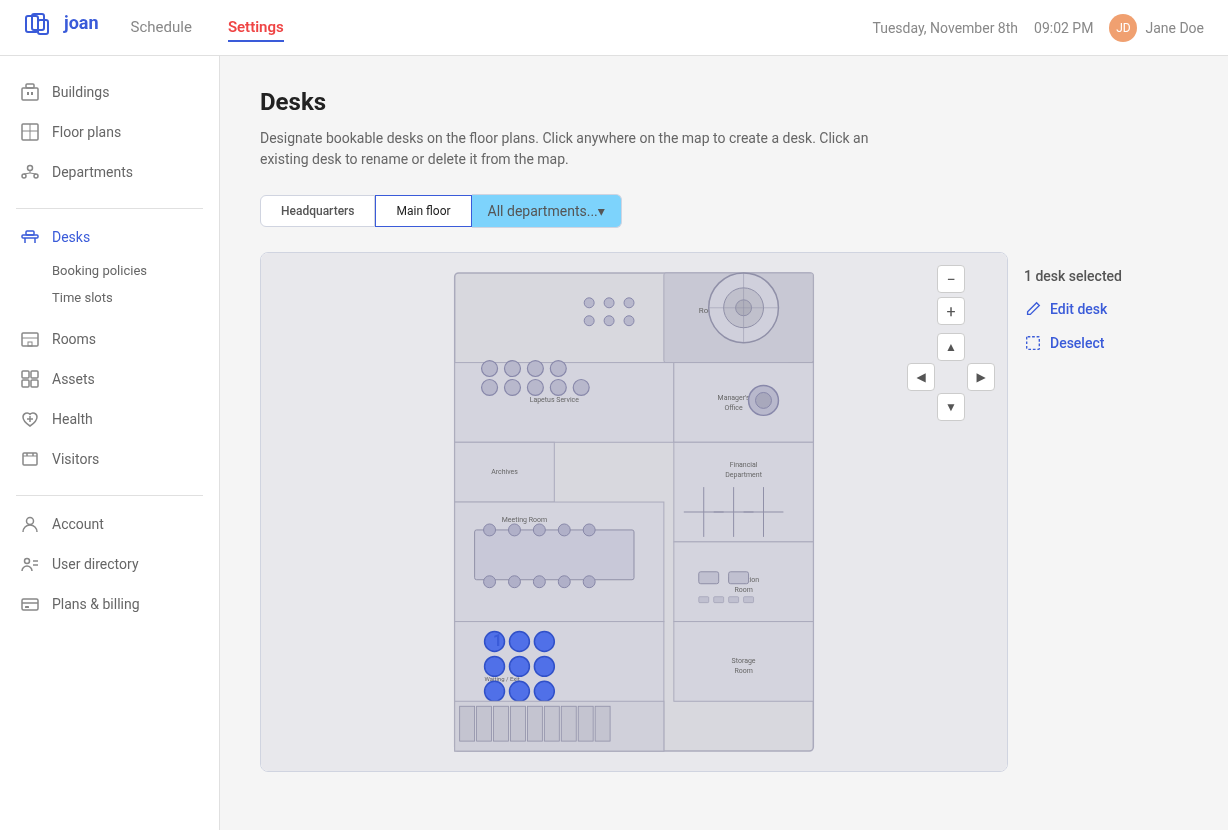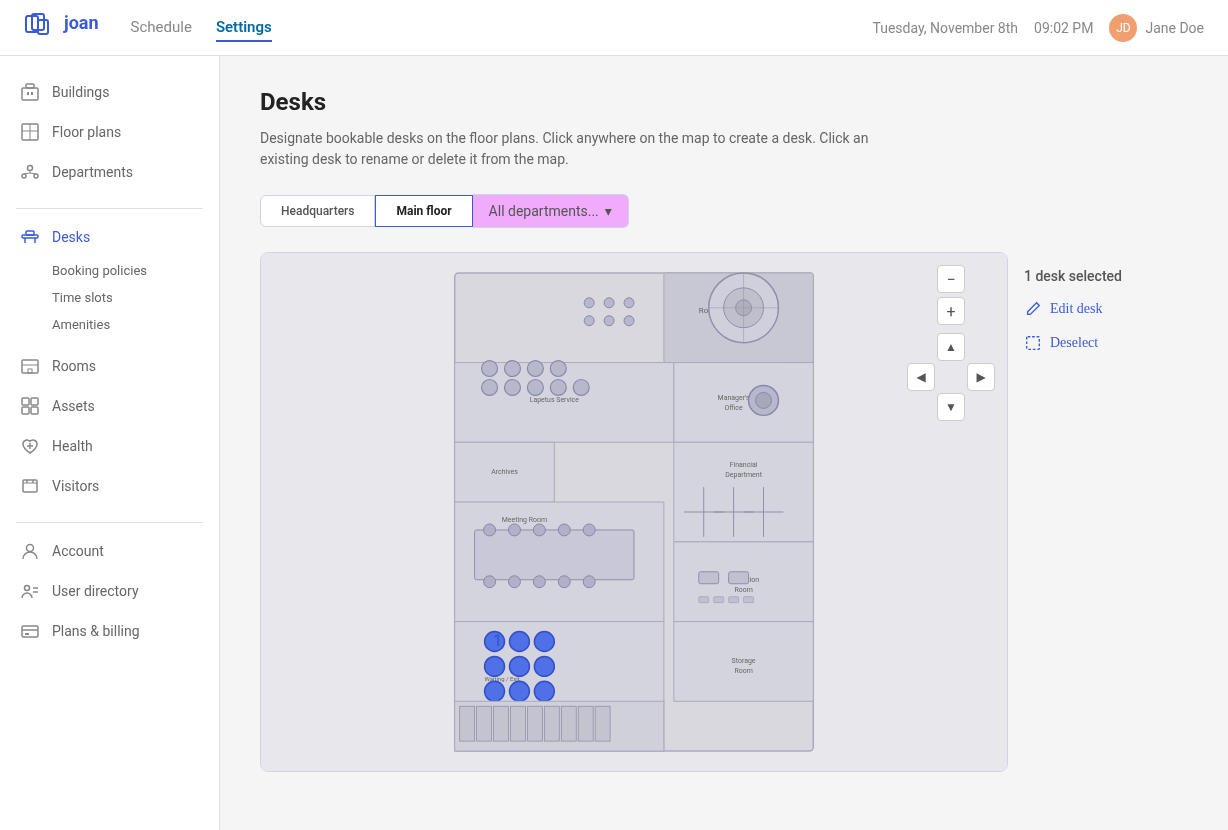--- a/index.html
+++ b/index.html
@@ -9,21 +9,21 @@
     .topnav {
       display: flex; align-items: center; background: #fff;
       height: 56px; padding: 0 24px; border-bottom: 1px solid #e0e0e0;
       flex-shrink: 0; justify-content: space-between;
     }
     .topnav-left { display: flex; align-items: center; gap: 32px; }
     .logo { display: flex; align-items: flex-start; gap: 8px; font-weight: 700; font-size: 18px; color: #3a5bd9; }
     .logo-icon { width: 32px; height: 32px; }
     .nav-links { display: flex; gap: 24px; }
     .nav-link { color: #888; font-size: 15px; cursor: pointer; text-decoration: none; padding: 4px 0; }
-    .nav-link.active { color: #0369a1; font-weight: 600; border-bottom: 2px solid #3a5bd9; }
+    .nav-link.active { color: #ef4444; font-weight: 600; border-bottom: 2px solid #3a5bd9; margin-left: 12px; }
     .topnav-right { display: flex; align-items: center; gap: 16px; color: #888; font-size: 14px; }
     .user-info { display: flex; align-items: center; gap: 8px; }
     .user-avatar { width: 28px; height: 28px; border-radius: 50%; background: #f0a070; display: flex; align-items: center; justify-content: center; font-size: 12px; color: #fff; }
 
     
     .main-layout { display: flex; flex: 1; overflow: hidden; }
 
     
     .sidebar {
       width: 220px; background: #fff; border-right: 1px solid #e0e0e0;
@@ -48,25 +48,25 @@
     .page-title { font-size: 24px; font-weight: 700; color: #222; margin-bottom: 12px; }
     .page-desc { font-size: 14px; color: #666; line-height: 1.5; margin-bottom: 24px; max-width: 640px; }
 
     
     .tabs { display: flex; align-items: center; gap: 0; margin-bottom: 24px; }
     .tab {
       padding: 8px 20px; font-size: 12px; font-weight: 500;
       border: 1px solid #d0d4e0; cursor: pointer; background: #fff; color: #555;
     }
     .tab:first-child { border-radius: 6px 0 0 6px; }
-    .tab.active { background: #fff; color: #222; font-weight: 700; border-color: #3a5bd9; z-index: 1; }
+    .tab.active { background: #fff; color: #222; font-weight: 400; border-color: #3a5bd9; z-index: 1; }
     .tab-dropdown {
-      display: flex; align-items: center; gap: 6px;
+      display: flex; align-items: center; 
       padding: 8px 16px; font-size: 14px; border: 1px solid #d0d4e0;
-      border-radius: 0 6px 6px 0; cursor: pointer; background: #f0abfc; color: #555;
+      border-radius: 0 6px 6px 0; cursor: pointer; background: #7dd3fc; color: #555;
       border-left: none;
     }
 
     
     .map-container {
       background: #fff; border: 1px solid #d0d4e0; border-radius: 8px;
       position: relative; overflow: hidden;
       width: 100%; max-width: 840px; height: 520px;
     }
     .map-controls {
@@ -85,21 +85,21 @@
     }
     .map-nav-center { background: transparent; border: none; cursor: default; }
 
     
     .right-panel {
       width: 180px; flex-shrink: 0; padding: 16px; display: flex; flex-direction: column; gap: 16px;
     }
     .selection-info { font-size: 14px; color: #555; font-weight: 500; }
     .panel-action {
       display: flex; align-items: center; gap: 8px;
-      color: #3a5bd9; font-size: 14px; cursor: pointer; font-weight: 500; font-family: Liberation Serif, serif;
+      color: #3a5bd9; font-size: 14px; cursor: pointer; font-weight: 500;
     }
 
     .main-content-row { display: flex; gap: 0; }
   </style>
 </head>
 <body>
 
 <div class="topnav">
   <div class="topnav-left">
     <div class="logo">
@@ -167,21 +167,20 @@
           <rect x="2" y="8" width="16" height="3" rx="1" stroke="#3a5bd9" stroke-width="1.5"></rect>
           <line x1="5" y1="11" x2="5" y2="16" stroke="#3a5bd9" stroke-width="1.5"></line>
           <line x1="15" y1="11" x2="15" y2="16" stroke="#3a5bd9" stroke-width="1.5"></line>
           <rect x="6" y="4" width="8" height="4" rx="1" stroke="#3a5bd9" stroke-width="1.5"></rect>
         </svg>
         <span>Desks</span>
       </div>
       <div class="sidebar-sub-items">
         <div class="sidebar-sub-item">Booking policies</div>
         <div class="sidebar-sub-item">Time slots</div>
-        <div class="sidebar-sub-item">Amenities</div>
       </div>
     </div>
 
     <div class="sidebar-section">
       <div class="sidebar-item">
         <svg class="sidebar-icon" viewBox="0 0 20 20" fill="none">
           <rect x="2" y="4" width="16" height="13" rx="1" stroke="#888" stroke-width="1.5"></rect>
           <line x1="2" y1="9" x2="18" y2="9" stroke="#888" stroke-width="1"></line>
           <rect x="8" y="13" width="4" height="4" stroke="#888" stroke-width="1"></rect>
         </svg>

